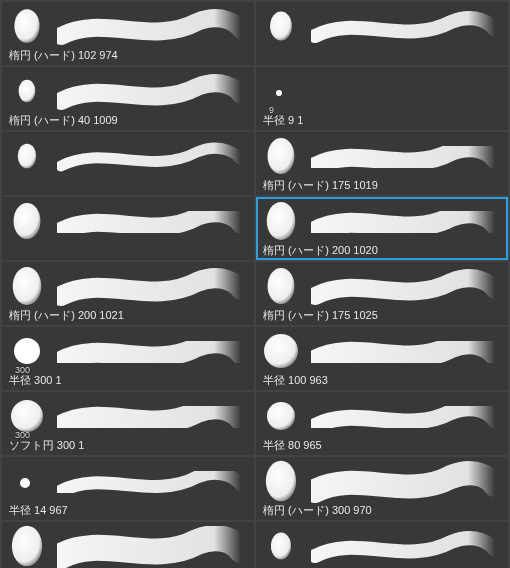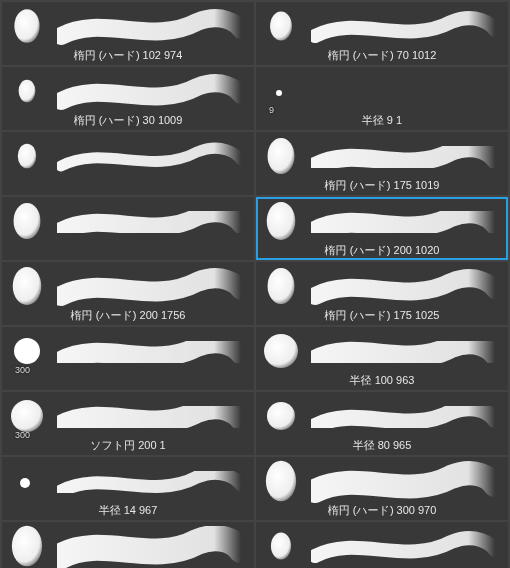--- a/index.html
+++ b/index.html
@@ -35,21 +35,20 @@
     display: flex;
     align-items: center;
     gap: 4px;
     position: relative;
   }
   .label {
     font-size: 11px;
     line-height: 14px;
     white-space: nowrap;
     overflow: hidden;
-    text-align: center;
   }
   .tip {
     flex: 0 0 auto;
   }
   .stroke {
     flex: 1 1 auto;
     height: 42px;
   }
   .sizebadge {
     position:absolute;
@@ -105,21 +104,20 @@
             <defs>
               <linearGradient id="lg" x1="0" x2="1">
                 <stop offset="0" stop-color="#f5f5f5" stop-opacity="1"></stop>
                 <stop offset="0.85" stop-color="#f5f5f5" stop-opacity="0.9"></stop>
                 <stop offset="1" stop-color="#f5f5f5" stop-opacity="0"></stop>
               </linearGradient>
             </defs>
     <path d="M4 30 C 45 8, 95 40, 140 16 C 165 6, 180 18, 184 24" stroke="url(#lg)" stroke-width="14" fill="none" stroke-linecap="round"></path>
           </svg></div>
       </div>
-      <div class="label">楕円 (ハード) 70 1012</div>
     </div>
     <div class="cell">
       <div class="preview">
         <div class="tip"><svg width="44" height="42">
             <defs>
               <radialGradient id="g" cx="40%" cy="38%" r="65%">
                 <stop offset="0%" stop-color="#fff"></stop>
                 <stop offset="78%" stop-color="#eee"></stop>
                 <stop offset="100%" stop-color="#888"></stop>
               </radialGradient>
@@ -130,21 +128,21 @@
             <defs>
               <linearGradient id="lg" x1="0" x2="1">
                 <stop offset="0" stop-color="#fff" stop-opacity="1"></stop>
                 <stop offset="0.85" stop-color="#fff" stop-opacity="0.9"></stop>
                 <stop offset="1" stop-color="#fff" stop-opacity="0"></stop>
               </linearGradient>
             </defs>
     <path d="M4 30 C 45 8, 95 40, 140 16 C 165 6, 180 18, 184 24" stroke="url(#lg)" stroke-width="18" fill="none" stroke-linecap="round"></path>
           </svg></div>
       </div>
-      <div class="label">楕円 (ハード) 30 1009</div>
+      <div class="label">楕円 (ハード) 40 1009</div>
     </div>
     <div class="cell">
       <div class="preview">
         <div class="tip" style="position: relative;"><svg width="44" height="42">
             <circle cx="16" cy="23" r="3" fill="#fff"></circle>
           </svg><div class="sizebadge">9</div></div>
         <div class="stroke"><svg width="190" height="42"></svg></div>
       </div>
       <div class="label">半径  9 1</div>
     </div>
@@ -271,21 +269,21 @@
             <defs>
               <linearGradient id="lg" x1="0" x2="1">
                 <stop offset="0" stop-color="#f5f5f5" stop-opacity="1"></stop>
                 <stop offset="0.85" stop-color="#f5f5f5" stop-opacity="0.9"></stop>
                 <stop offset="1" stop-color="#f5f5f5" stop-opacity="0"></stop>
               </linearGradient>
             </defs>
     <path d="M4 30 C 45 8, 95 40, 140 16 C 165 6, 180 18, 184 24" stroke="url(#lg)" stroke-width="20" fill="none" stroke-linecap="round"></path>
           </svg></div>
       </div>
-      <div class="label">楕円 (ハード) 200 1756</div>
+      <div class="label">楕円 (ハード) 200 1021</div>
     </div>
     <div class="cell">
       <div class="preview">
         <div class="tip"><svg width="44" height="42">
             <defs>
               <radialGradient id="g" cx="40%" cy="38%" r="65%">
                 <stop offset="0%" stop-color="#fff"></stop>
                 <stop offset="78%" stop-color="#eee"></stop>
                 <stop offset="100%" stop-color="#888"></stop>
               </radialGradient>
@@ -317,20 +315,21 @@
               </filter>
               <linearGradient id="lg" x1="0" x2="1">
                 <stop offset="0" stop-color="#f5f5f5" stop-opacity="0.95"></stop>
                 <stop offset="0.85" stop-color="#f5f5f5" stop-opacity="0.855"></stop>
                 <stop offset="1" stop-color="#f5f5f5" stop-opacity="0"></stop>
               </linearGradient>
             </defs>
     <path d="M4 30 C 45 8, 95 40, 140 16 C 165 6, 180 18, 184 24" stroke="url(#lg)" stroke-width="20" fill="none" stroke-linecap="round" filter="url(#b)"></path>
           </svg></div>
       </div>
+      <div class="label">半径  300 1</div>
     </div>
     <div class="cell">
       <div class="preview">
         <div class="tip"><svg width="44" height="42">
             <defs>
               <radialGradient id="g">
                 <stop offset="0%" stop-color="#fff"></stop>
                 <stop offset="60%" stop-color="#ddd"></stop>
                 <stop offset="100%" stop-color="rgba(0,0,0,0)"></stop>
               </radialGradient>
@@ -372,21 +371,21 @@
               </filter>
               <linearGradient id="lg" x1="0" x2="1">
                 <stop offset="0" stop-color="#f5f5f5" stop-opacity="0.9"></stop>
                 <stop offset="0.85" stop-color="#f5f5f5" stop-opacity="0.81"></stop>
                 <stop offset="1" stop-color="#f5f5f5" stop-opacity="0"></stop>
               </linearGradient>
             </defs>
     <path d="M4 30 C 45 8, 95 40, 140 16 C 165 6, 180 18, 184 24" stroke="url(#lg)" stroke-width="22" fill="none" stroke-linecap="round" filter="url(#b)"></path>
           </svg></div>
       </div>
-      <div class="label">ソフト円  200 1</div>
+      <div class="label">ソフト円  300 1</div>
     </div>
     <div class="cell">
       <div class="preview">
         <div class="tip"><svg width="44" height="42">
             <defs>
               <radialGradient id="g">
                 <stop offset="0%" stop-color="#fff"></stop>
                 <stop offset="60%" stop-color="#ddd"></stop>
                 <stop offset="100%" stop-color="rgba(0,0,0,0)"></stop>
               </radialGradient>

